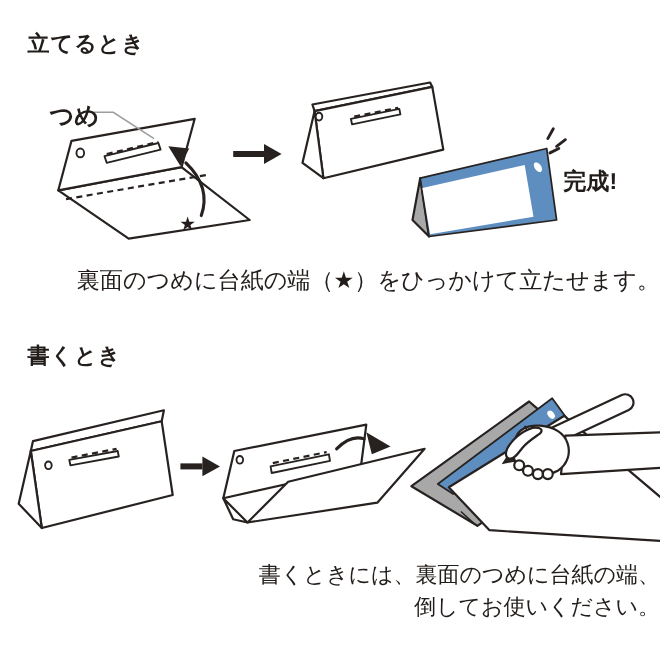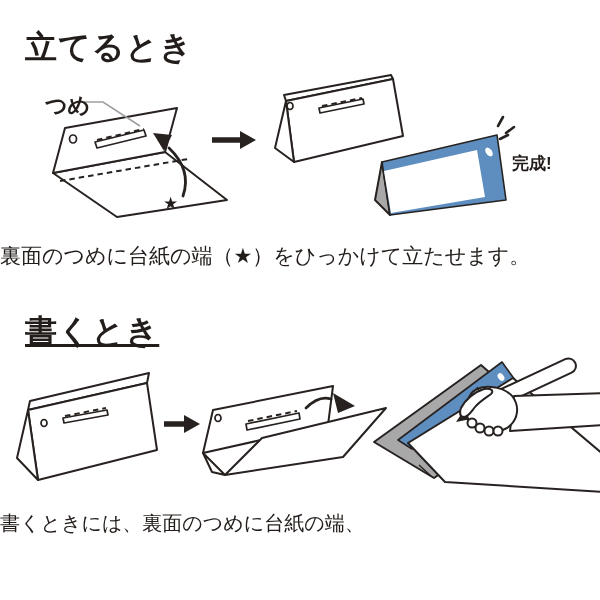--- a/index.html
+++ b/index.html
@@ -2,29 +2,29 @@
 <html style="--bg: #ffffff; --line: #272220; --blue: #5e8ec0; --gray: #a8a8a9; --leader: #9e9e9e; --text: #221d1a;"><head>
 <meta charset="utf-8">
 <style>
   html,body{margin:0;padding:0;background:#fff;}
   .stage{
     position:relative;width:600px;height:600px;overflow:hidden;
     background:var(--bg,#fff);
     font-family:"Liberation Sans","DejaVu Sans",sans-serif;
     color:var(--text,#221d1a);
   }
-  .heading{position:absolute;font-size:32px;font-weight:bold;line-height:1.15;letter-spacing:1px;}
+  .heading{position:absolute;font-size:20px;font-weight:bold;line-height:1.15;letter-spacing:1px;}
   #stand-heading{left:25px;top:29px;}
-  #write-heading{left:25px;top:313px;text-decoration:underline;}
-  .caption{position:absolute;left:0;width:600px;text-align:left;line-height:1.25;}
+  #write-heading{left:25px;top:313px;}
+  .caption{position:absolute;left:0;width:600px;text-align:right;line-height:1.25;}
   #stand-caption{top:243px;font-size:21px;}
   #write-caption{top:509px;font-size:20px;line-height:29px;}
   .label{position:absolute;line-height:1;font-weight:bold;}
   #tab-label{left:45px;top:95px;font-size:22px;}
-  #done-label{left:512px;top:155px;font-size:17px;}
+  #done-label{left:512px;top:155px;font-size:21px;}
   #star-symbol{left:163px;top:195px;font-size:17px;font-weight:normal;}
   svg{position:absolute;left:0;top:0;}
   .ln{fill:#ffffff;stroke:var(--line,#272220);stroke-width:2;stroke-linejoin:round;}
   .ln-thin{fill:#ffffff;stroke:var(--line,#272220);stroke-width:1.7;stroke-linejoin:round;}
   .dash{fill:none;stroke:var(--line,#272220);stroke-width:2;stroke-dasharray:5.5 4;}
   .solid-shape{fill:var(--line,#272220);stroke:none;}
   .curve{fill:none;stroke:var(--line,#272220);stroke-width:2.8;stroke-linecap:round;}
   .shaft{fill:none;stroke:var(--line,#272220);stroke-width:5.5;}
   .spark{fill:none;stroke:var(--line,#272220);stroke-width:2.6;stroke-linecap:round;}
   .blue{fill:var(--blue,#5e8ec0);stroke:var(--line,#272220);stroke-width:1.6;stroke-linejoin:round;}
@@ -130,15 +130,16 @@
   <span class="label" id="tab-label">つめ</span>
   <span class="label" id="star-symbol">★</span>
   <span class="label" id="done-label">完成!</span>
 
   <div class="caption" id="stand-caption">裏面のつめに台紙の端（★）をひっかけて立たせます。</div>
 
   <div class="heading" id="write-heading">書くとき</div>
 
   <div class="caption" id="write-caption">
     <div>書くときには、裏面のつめに台紙の端、</div>
+    <div>倒してお使いください。</div>
   </div>
 
 </div>
 
 </body></html>

